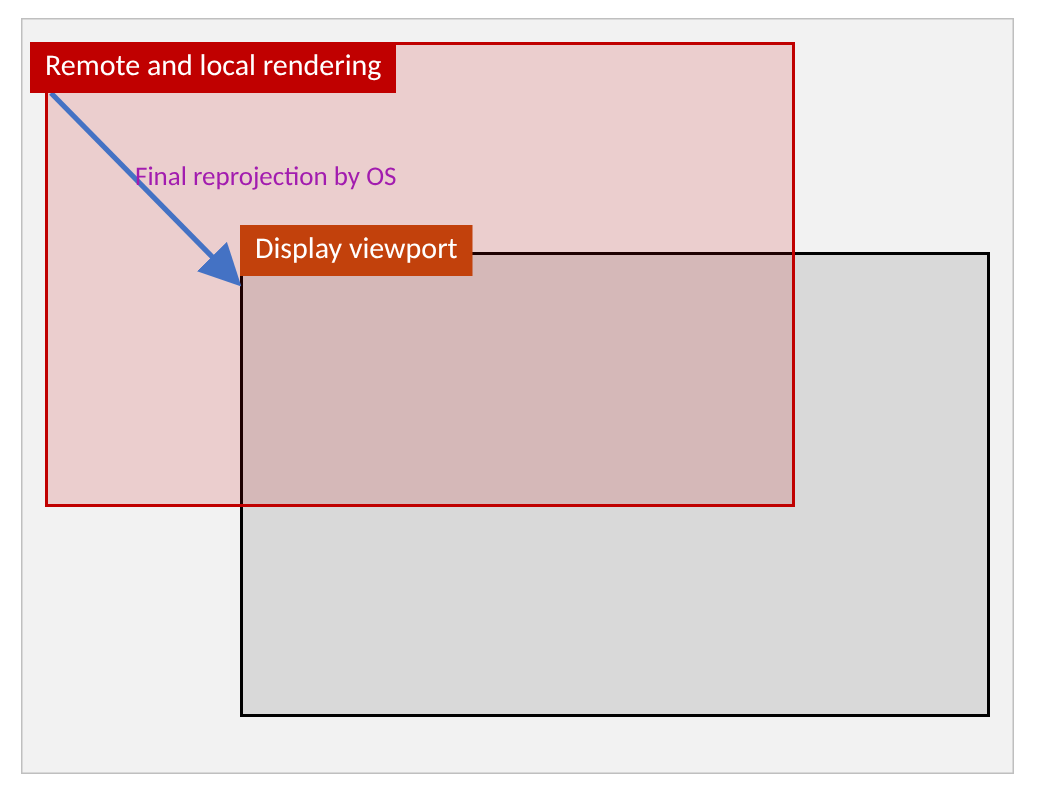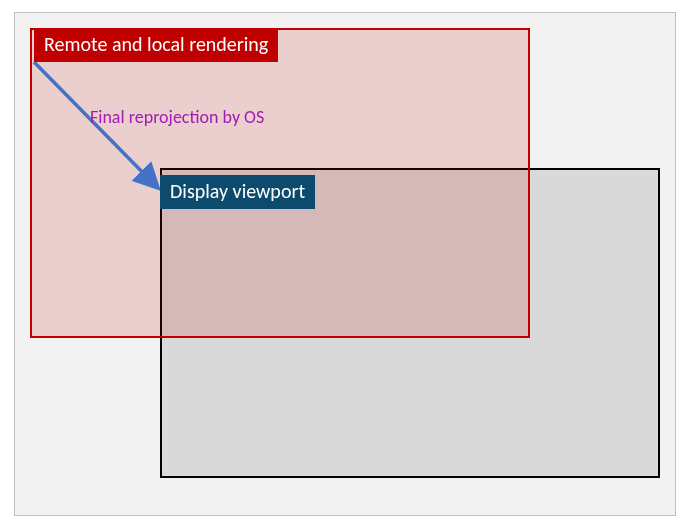--- a/index.html
+++ b/index.html
@@ -29,42 +29,42 @@
     position: absolute;
     left: 30px;
     top: 28px;
     width: 500px;
     height: 310px;
     background: rgba(192, 0, 0, 0.15);
     border: 2px solid #c00000;
   }
   .rendering-label {
     position: absolute;
-    left: 34px;
+    left: 20px;
     top: 28px;
     background: #c00000;
     color: #ffffff;
     font-size: 20px;
     padding: 4px 10px 6px 10px;
     line-height: 1.2;
   }
   .viewport-box {
     position: absolute;
     left: 160px;
     top: 168px;
     width: 500px;
     height: 310px;
     background: rgba(0, 0, 0, 0.10);
     border: 2px solid #000000;
   }
   .viewport-label {
     position: absolute;
     left: 160px;
-    top: 175px;
-    background: #0c4a6e;
+    top: 150px;
+    background: #c2410c;
     color: #ffffff;
     font-size: 20px;
     padding: 4px 10px 6px 10px;
     line-height: 1.2;
   }
   .arrow {
     position: absolute;
     left: 0;
     top: 0;
     width: 691px;

